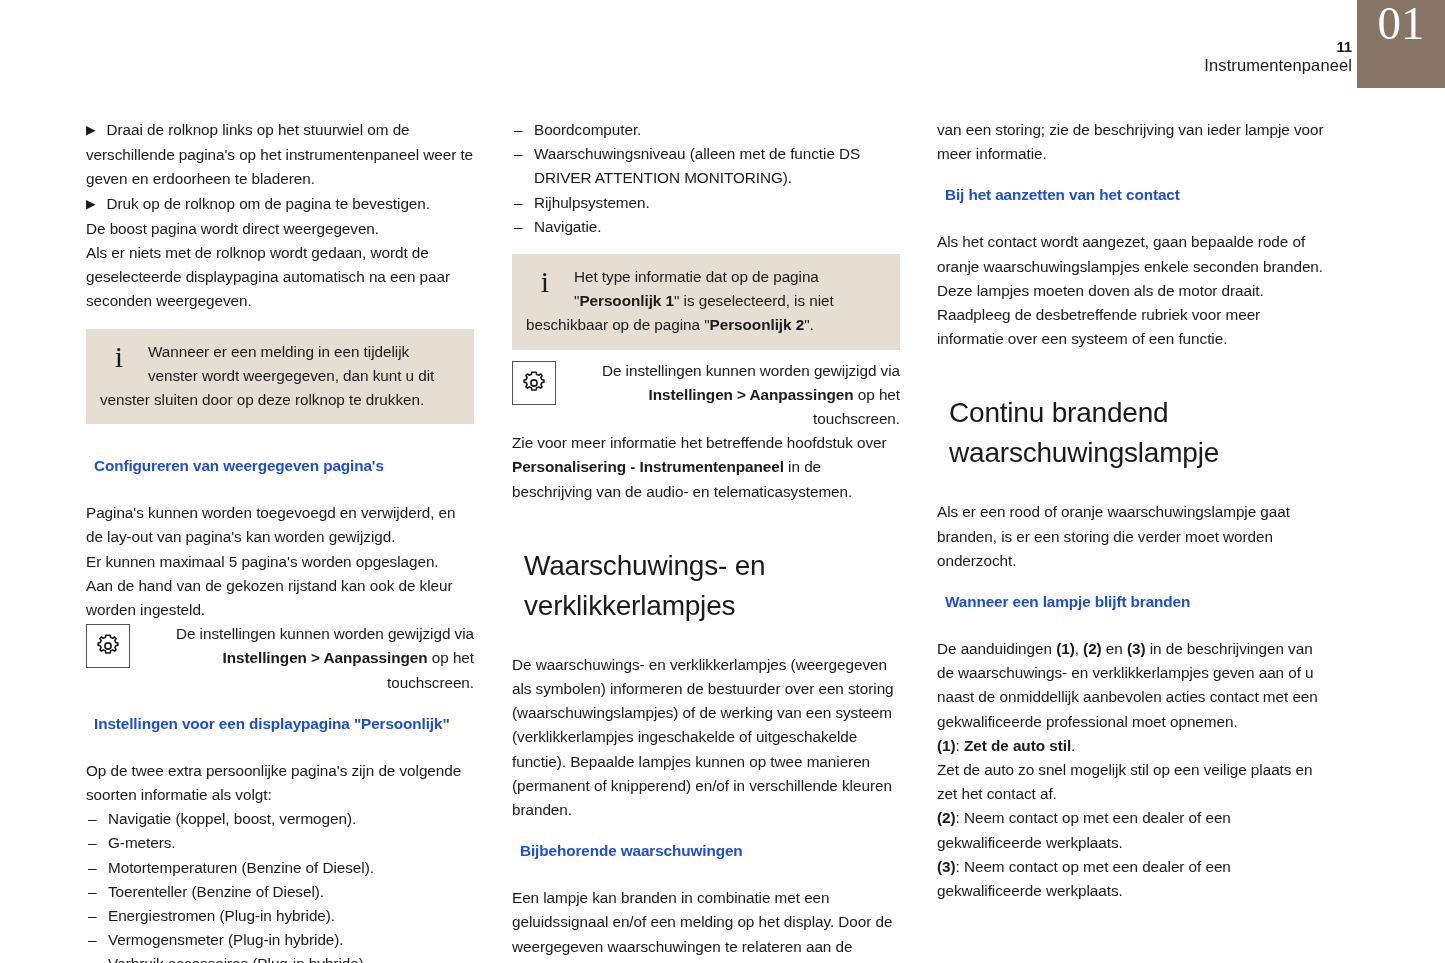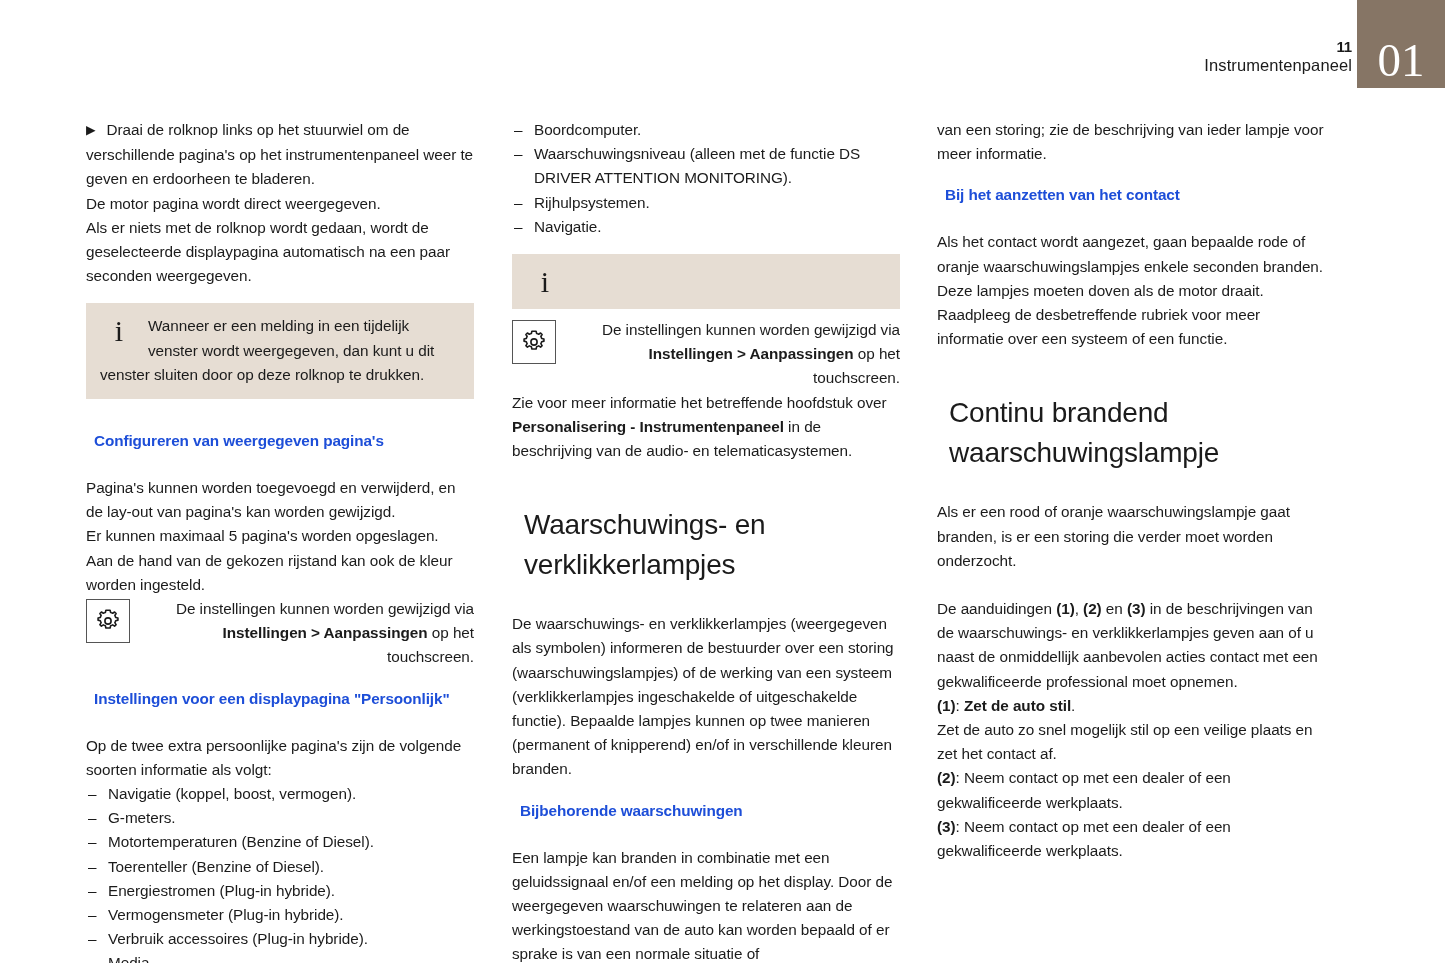--- a/index.html
+++ b/index.html
@@ -27,21 +27,21 @@
     height: 88px;
   }
   .chapter-badge {
     position: absolute;
     top: 0;
     right: 0;
     width: 88px;
     height: 88px;
     background: #867565;
     display: flex;
-    align-items: flex-end;
+    align-items: flex-start;
     justify-content: center;
   }
   .chapter-badge-num {
     font-family: "Liberation Serif", serif;
     font-size: 47px;
     line-height: 1;
     color: #ffffff;
     letter-spacing: 0px;
     padding-bottom: 4px;
   }
@@ -227,22 +227,23 @@
     <span class="chapter-badge-num">01</span>
   </div>
 </div>
 
 <div class="columns">
 
   <div class="col col-1">
 
     <p class="arrow-item"><span class="arrow-glyph">▶</span><span>Draai de rolknop links op het stuurwiel om de verschillende pagina's op het instrumentenpaneel weer te geven en erdoorheen te bladeren.</span></p>
 
-
-    <p class="body">De motor pagina wordt direct weergegeven.</p>
+    <p class="arrow-item"><span class="arrow-glyph">▶</span><span>Druk op de rolknop om de pagina te bevestigen.</span></p>
+
+    <p class="body">De boost pagina wordt direct weergegeven.</p>
     <p class="body">Als er niets met de rolknop wordt gedaan, wordt de geselecteerde displaypagina automatisch na een paar seconden weergegeven.</p>
 
     <div class="gap-md"></div>
 
     <div class="info-box">
       <div class="info-icon">i</div>
       <p class="info-text">
         <span class="ind">Wanneer er een melding in een tijdelijk</span>
         <span class="ind">venster wordt weergegeven, dan kunt u dit</span>
         <span>venster sluiten door op deze rolknop te drukken.</span>
@@ -301,20 +302,25 @@
       <li>Boordcomputer.</li>
       <li>Waarschuwingsniveau (alleen met de functie DS DRIVER ATTENTION MONITORING).</li>
       <li>Rijhulpsystemen.</li>
       <li>Navigatie.</li>
     </ul>
 
     <div class="gap-md"></div>
 
     <div class="info-box">
       <div class="info-icon">i</div>
+      <p class="info-text">
+        <span class="ind">Het type informatie dat op de pagina</span>
+        <span class="ind"><span>"</span><b>Persoonlijk 1</b><span>" is geselecteerd, is niet</span></span>
+        <span><span>beschikbaar op de pagina "</span><b>Persoonlijk 2</b><span>".</span></span>
+      </p>
     </div>
 
     <div class="gap-sm"></div>
 
     <div class="gear-note">
       <div class="gear-box">
         <svg width="28" height="28" viewBox="0 0 28 28" aria-hidden="true">
           <g fill="none" stroke="#1b1b1b" stroke-width="1.6" stroke-linejoin="round">
             <path d="M14 3.2 l2.1 0 0.55 2.25 a8.9 8.9 0 0 1 2.0 0.83 l1.95 -1.25 1.5 1.5 -1.25 1.95 a8.9 8.9 0 0 1 0.83 2.0 l2.25 0.55 0 2.1 -2.25 0.55 a8.9 8.9 0 0 1 -0.83 2.0 l1.25 1.95 -1.5 1.5 -1.95 -1.25 a8.9 8.9 0 0 1 -2.0 0.83 l-0.55 2.25 -2.1 0 -2.1 0 -0.55 -2.25 a8.9 8.9 0 0 1 -2.0 -0.83 l-1.95 1.25 -1.5 -1.5 1.25 -1.95 a8.9 8.9 0 0 1 -0.83 -2.0 l-2.25 -0.55 0 -2.1 2.25 -0.55 a8.9 8.9 0 0 1 0.83 -2.0 l-1.25 -1.95 1.5 -1.5 1.95 1.25 a8.9 8.9 0 0 1 2.0 -0.83 l0.55 -2.25 z"></path>
             <circle cx="14" cy="14" r="3.1"></circle>
@@ -363,20 +369,21 @@
     <div class="gap-xl"></div>
 
     <h2 class="h2">Continu brandend waarschuwingslampje</h2>
 
     <div class="gap-md"></div>
 
     <p class="body">Als er een rood of oranje waarschuwingslampje gaat branden, is er een storing die verder moet worden onderzocht.</p>
 
     <div class="gap-sm"></div>
 
+    <h3 class="h3">Wanneer een lampje blijft branden</h3>
 
     <div class="gap-md"></div>
 
     <p class="body"><span>De aanduidingen </span><b>(1)</b><span>, </span><b>(2)</b><span> en </span><b>(3)</b><span> in de beschrijvingen van de waarschuwings- en verklikkerlampjes geven aan of u naast de onmiddellijk aanbevolen acties contact met een gekwalificeerde professional moet opnemen.</span></p>
 
     <p class="body"><b>(1)</b><span>: </span><b>Zet de auto stil</b><span>.</span></p>
 
     <p class="body">Zet de auto zo snel mogelijk stil op een veilige plaats en zet het contact af.</p>
 
     <p class="body"><b>(2)</b><span>: Neem contact op met een dealer of een gekwalificeerde werkplaats.</span></p>

